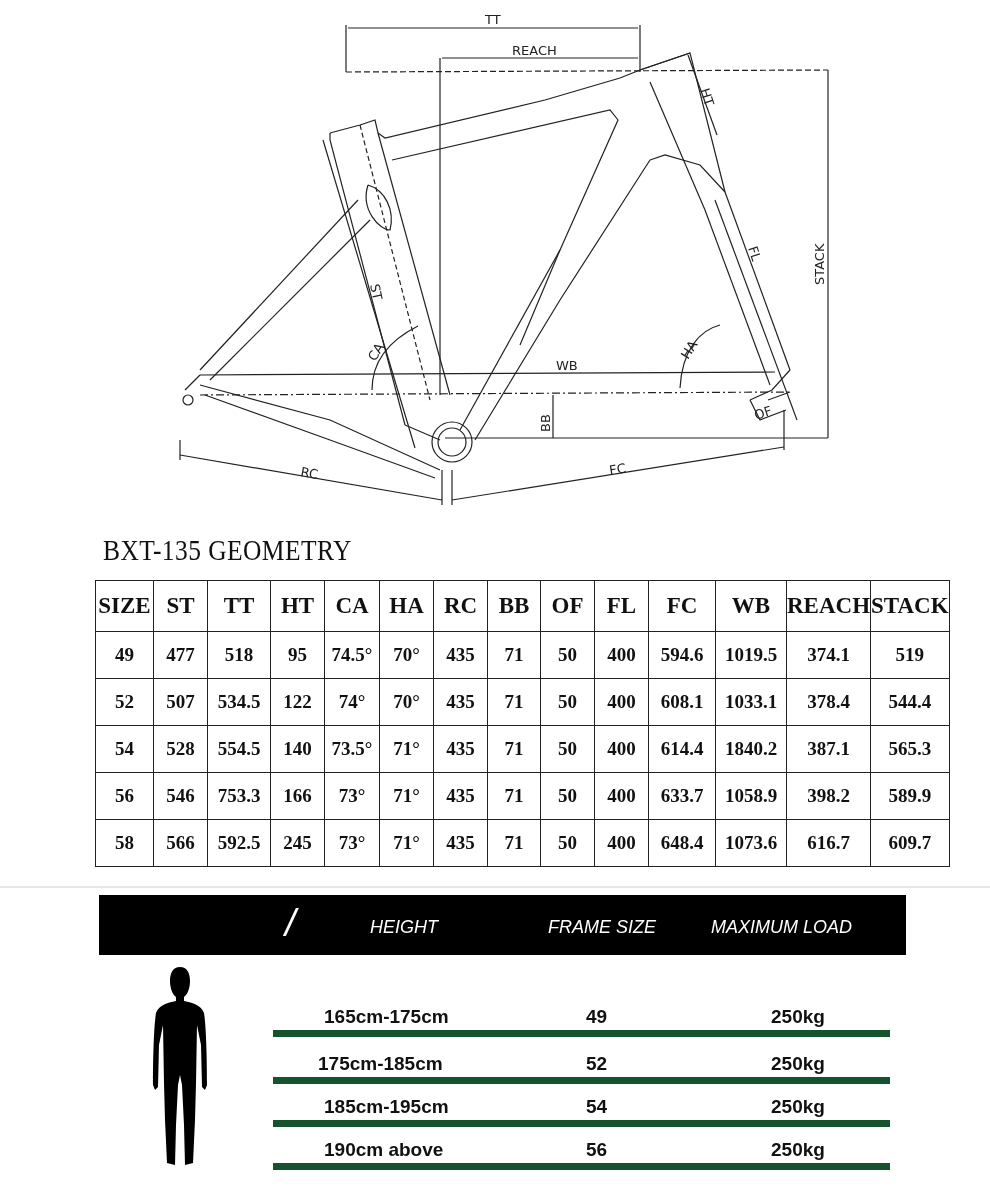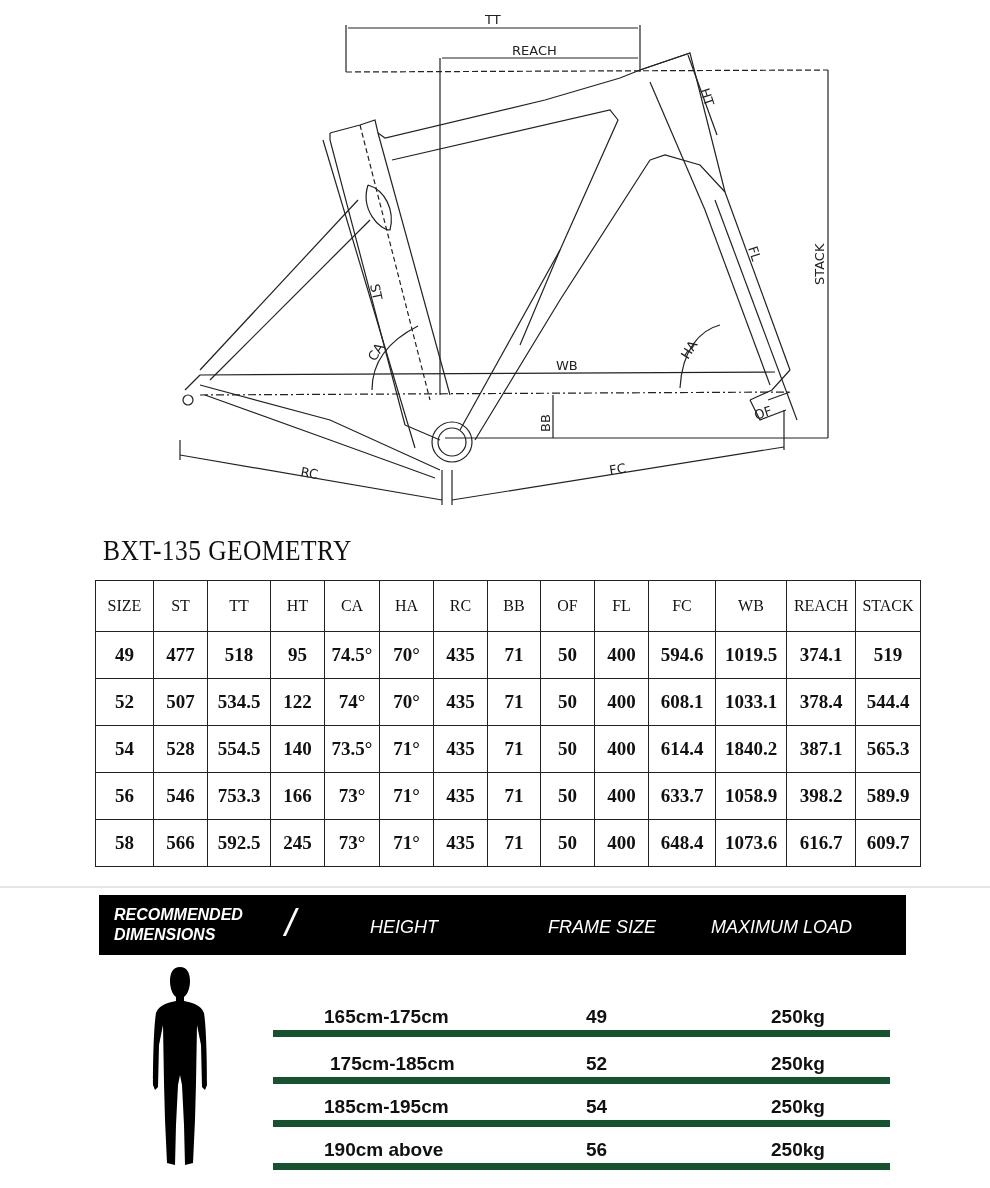--- a/index.html
+++ b/index.html
@@ -2,21 +2,21 @@
 <html><head>
 <meta charset="utf-8">
 <style>
   html, body { margin:0; padding:0; background:#ffffff; }
   body { width:990px; height:1188px; position:relative; overflow:hidden; font-family:"DejaVu Serif", serif; color:#111; }
   .diagram { position:absolute; left:0; top:0; width:990px; height:520px; }
   .diagram svg text { font-family:"DejaVu Sans", sans-serif; font-size:13px; fill:#222; }
   .geo-title { position:absolute; left:103px; top:533px; font-family:"Liberation Serif","DejaVu Serif", serif; font-size:30px; letter-spacing:0.5px; transform:scaleX(0.85); transform-origin:left top; color:#111; }
   table.geo { position:absolute; left:95px; top:580px; border-collapse:collapse; font-family:"Liberation Serif","DejaVu Serif", serif; font-weight:bold; font-size:19px; }
   table.geo th, table.geo td { border:1.5px solid #222; text-align:center; padding:0; height:46px; color:#111; }
-  table.geo th { font-weight:normal; font-size:16px; height:50px; }
+  table.geo th { font-weight:bold; font-size:23px; height:50px; }
   .section-rule { position:absolute; left:0; top:886px; width:990px; height:2px; background:#e6e6e6; }
   .rec-bar { position:absolute; left:99px; top:895px; width:807px; height:60px; background:#000; color:#fff; font-family:"Liberation Sans","DejaVu Sans", sans-serif; font-style:italic; }
   .rec-bar .title { position:absolute; left:15px; top:10px; font-weight:bold; font-size:16px; line-height:20px; }
   .rec-bar .slash { position:absolute; left:186px; top:8px; font-size:38px; font-weight:normal; line-height:40px; }
   .rec-bar .col { position:absolute; top:22px; font-size:18px; }
   .person { position:absolute; left:145px; top:965px; width:70px; height:205px; }
   .rec-row { position:absolute; left:273px; width:617px; height:38px; border-bottom:7px solid #14532d; font-family:"Liberation Sans","DejaVu Sans", sans-serif; font-weight:bold; font-size:19px; color:#111; }
   .rec-row span { position:absolute; bottom:2px; }
 </style>
 </head>
@@ -210,43 +210,39 @@
       <td>1073.6</td>
       <td>616.7</td>
       <td>609.7</td>
     </tr>
   </tbody>
 </table>
 
 <div class="section-rule"></div>
 
 <div class="rec-bar">
-  <div class="title">
-    <div>RECOMMENDED</div>
-    <div>DIMENSIONS</div>
-  </div>
   <div class="slash">/</div>
   <div class="col" style="left:271px">HEIGHT</div>
   <div class="col" style="left:449px">FRAME SIZE</div>
   <div class="col" style="left:612px">MAXIMUM LOAD</div>
 </div>
 
 <div class="person">
   <svg width="70" height="205" viewBox="0 0 70 205">
     <path fill="#000" d="M35 2 C28 2 25 8 25 16 C25 24 28 30 31 32 L31 36 C22 38 14 40 11 48 C9 60 8 90 8 120 L10 125 L13 122 L14 80 L18 60 L19 118 L20 155 L22 198 L30 200 L31 160 L33 120 L35 110 L37 120 L39 160 L40 200 L48 198 L50 155 L51 118 L52 60 L56 80 L57 122 L60 125 L62 120 C62 90 61 60 59 48 C56 40 48 38 39 36 L39 32 C42 30 45 24 45 16 C45 8 42 2 35 2 Z"></path>
   </svg>
 </div>
 
 <div class="rec-row" style="top:992px">
   <span style="left:51px">165cm-175cm</span>
   <span style="left:313px">49</span>
   <span style="left:498px">250kg</span>
 </div>
 <div class="rec-row" style="top:1039px">
-  <span style="left:57px">175cm-185cm</span>
+  <span style="left:45px">175cm-185cm</span>
   <span style="left:313px">52</span>
   <span style="left:498px">250kg</span>
 </div>
 <div class="rec-row" style="top:1082px">
   <span style="left:51px">185cm-195cm</span>
   <span style="left:313px">54</span>
   <span style="left:498px">250kg</span>
 </div>
 <div class="rec-row" style="top:1125px">
   <span style="left:51px">190cm above</span>

